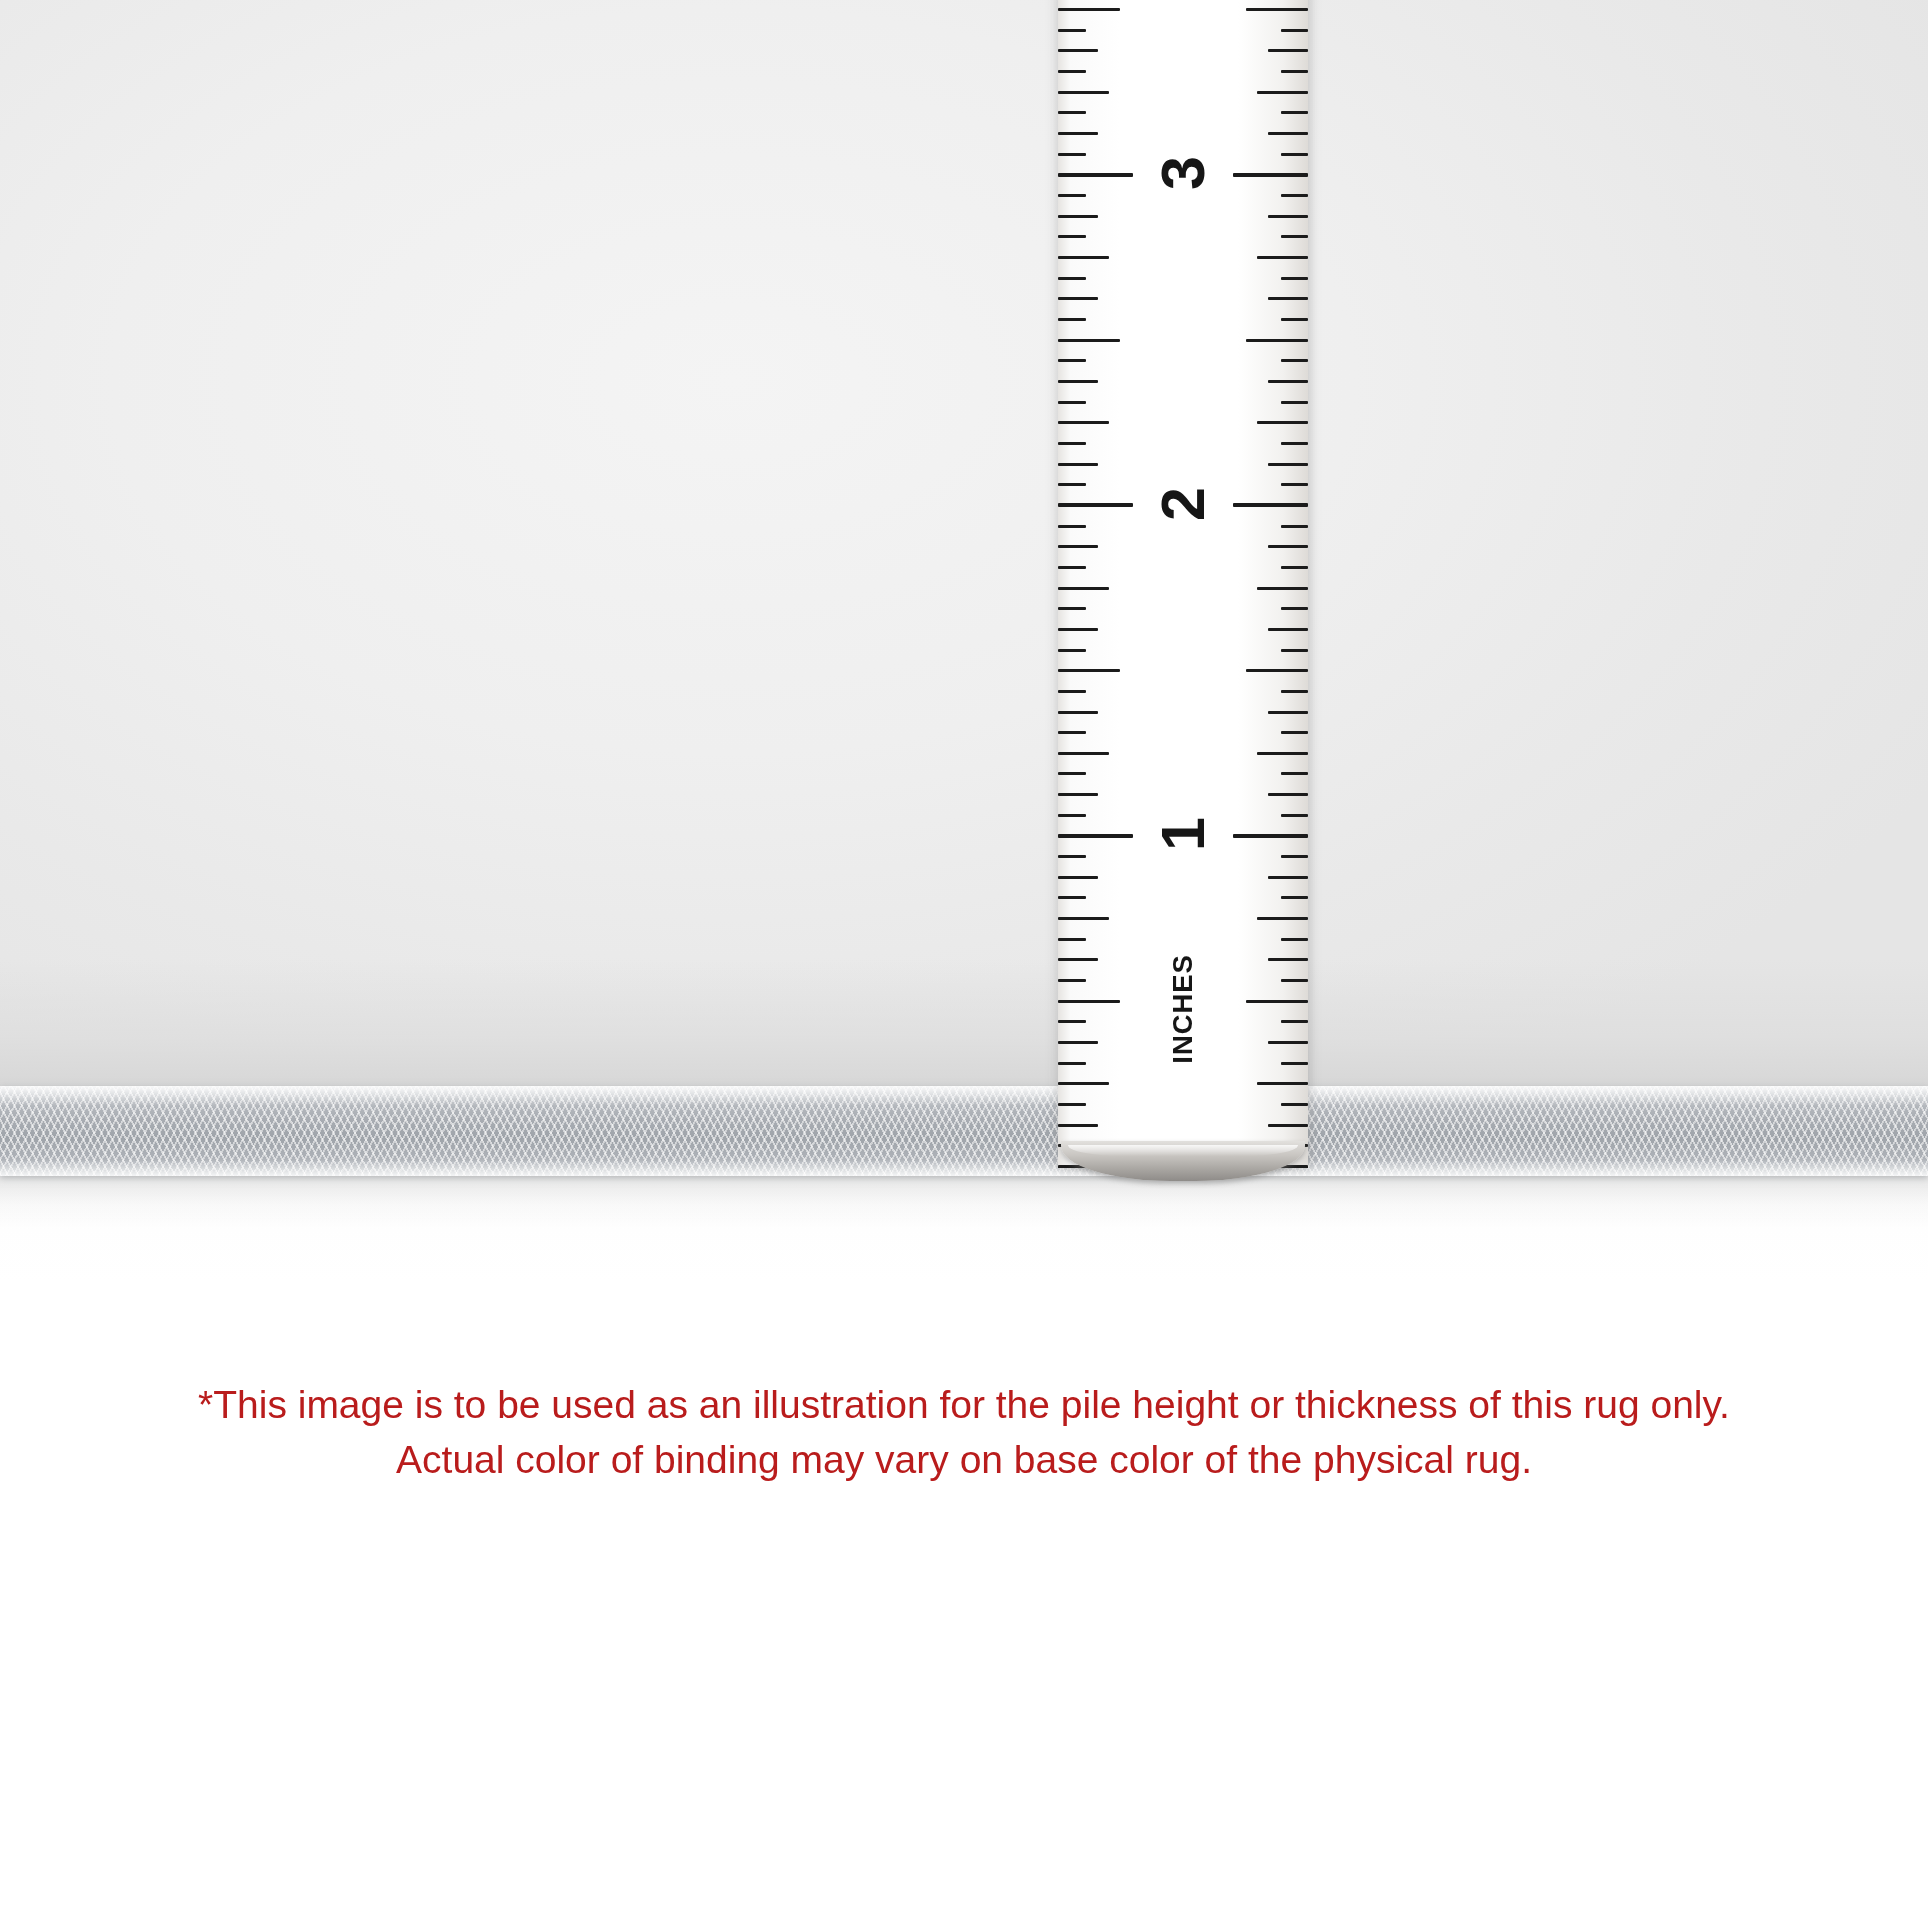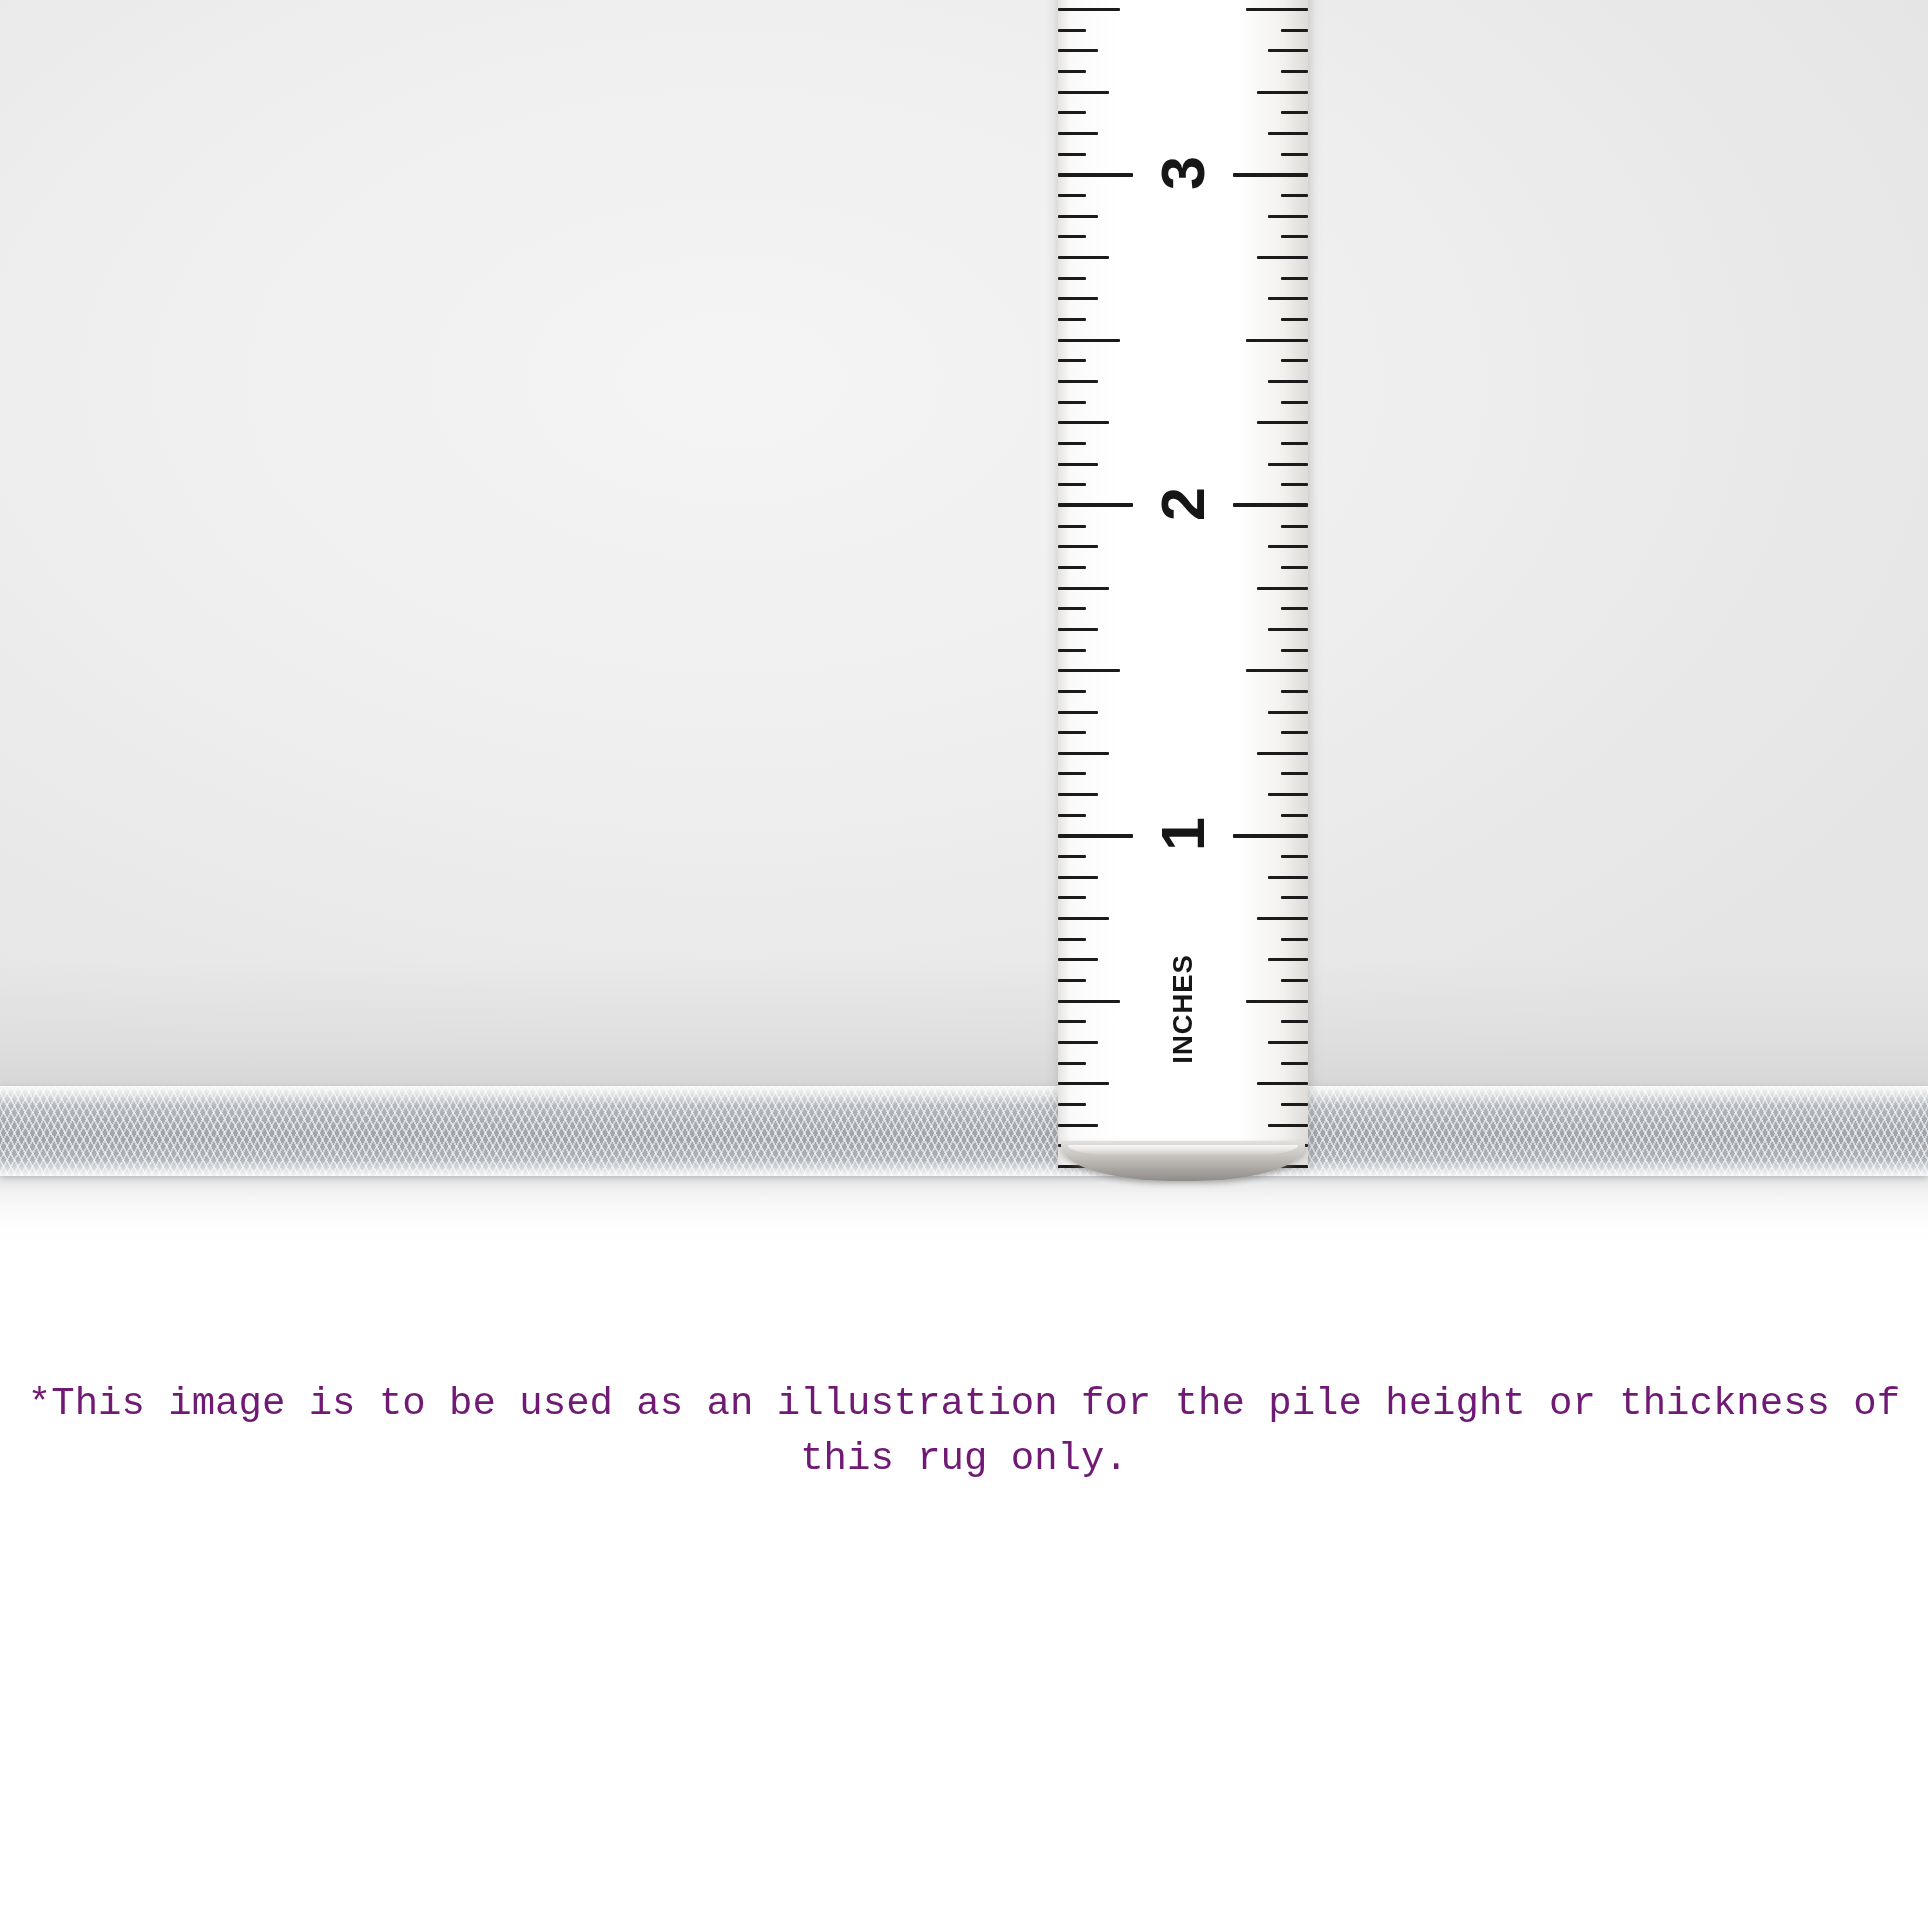--- a/index.html
+++ b/index.html
@@ -163,24 +163,24 @@
     border-radius: 0 0 92px 92px / 0 0 18.4px 18.4px;
   }
 
   
   .caption {
     position: absolute;
     left: 0;
     top: 1377px;
     width: 1928px;
     text-align: center;
-    color: #701a75;
+    color: #b91c1c;
     font-size: 39px;
     line-height: 1.42;
-    font-family: Liberation Mono, monospace;
+    font-family: Liberation Sans, sans-serif;
   }
   .caption .line { display: block; }
 </style>
 </head>
 <body>
 
 <div class="scene">
 
   <div class="backdrop-upper"></div>
   <div class="backdrop-lower"></div>
@@ -309,16 +309,17 @@
       <div class="tick left" style="top: 17px; width: 62px; height: 2.8px;"></div>
       <div class="tick right" style="top: 17px; width: 62px; height: 2.8px;"></div>
       <span class="num" style="left: 88px; top: 808px; width: 73px; text-align: center;">1</span>
       <span class="num" style="left: 88px; top: 478px; width: 73px; text-align: center;">2</span>
       <span class="num" style="left: 88px; top: 147px; width: 73px; text-align: center;">3</span>
     </div>
   <div class="ruler-tip"></div>
 
   <div class="caption">
     <span class="line">*This image is to be used as an illustration for the pile height or thickness of this rug only.</span>
+    <span class="line">Actual color of binding may vary on base color of the physical rug.</span>
   </div>
 
 </div>
 
 
 </body></html>

